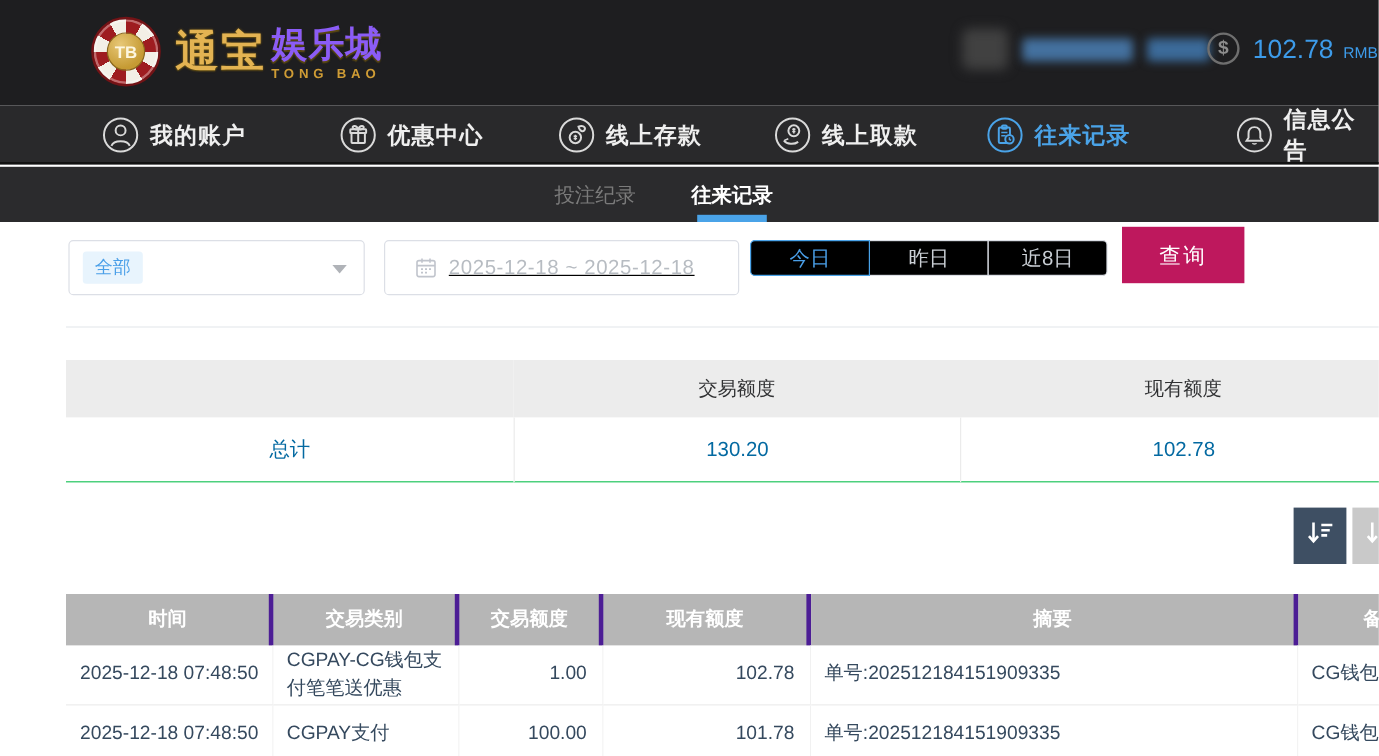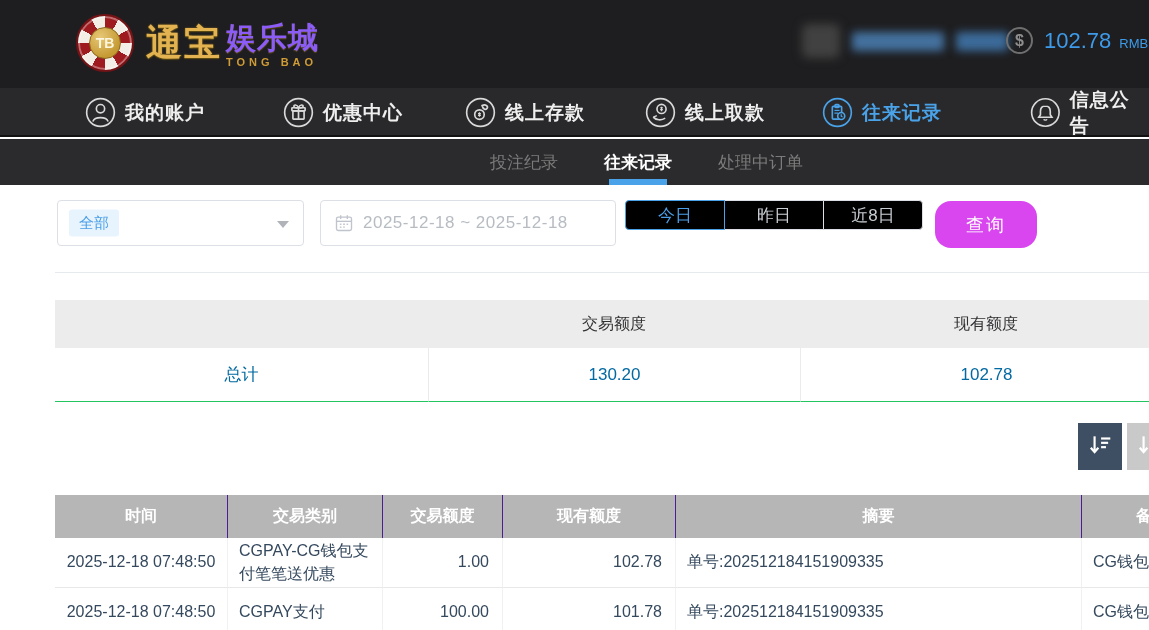--- a/index.html
+++ b/index.html
@@ -43,53 +43,53 @@
     color:#efefef; cursor:pointer; }
   .nav-item .nv-icon { width:31px; height:31px; color:#d9d9d9; }
   .nav-item .nv-label { font-size:19px; font-weight:bold; letter-spacing:1px; }
   .nav-item.active { color:#4aa3e8; }
   .nav-item.active .nv-icon { color:#4aa3e8; }
   .nav-item.active .nv-label { color:#4aa3e8; }
   .nv-icon svg { width:100%; height:100%; }
 
   
   .subtab-bar { position:absolute; left:0; top:139px; width:100%; height:46px; background:#2b2b2d; }
-  .subtab-group { position:absolute; left:458px; top:0; height:46px; display:flex; gap:38px;margin-left:28px; }
+  .subtab-group { position:absolute; left:458px; top:0; height:46px; display:flex; gap:38px; }
   .subtab { position:relative; height:46px; display:flex; align-items:center;
     font-size:17px; color:#7b7b7b; cursor:pointer; padding:0 4px; }
   .subtab.active { color:#ffffff; font-weight:bold; }
   .subtab .underline { position:absolute; left:50%; transform:translateX(-50%);
     bottom:0; width:58px; height:6px; background:#4aa3e8; }
 
   
   .select-box { position:absolute; left:57px; top:200px; width:247px; height:46px;
     border:1px solid #dcdfe6; border-radius:4px; background:#fff; cursor:pointer; }
   .select-tag { position:absolute; left:11px; top:50%; transform:translateY(-50%);
     background:#e8f4fd; color:#4a9fe8; font-size:15px; padding:4px 10px; border-radius:3px; }
   .select-caret { position:absolute; right:14px; top:50%; transform:translateY(-30%);
     width:0; height:0; border-left:6px solid transparent; border-right:6px solid transparent;
     border-top:7px solid #b0b3b8; }
 
   .date-box { position:absolute; left:320px; top:200px; width:296px; height:46px;
     border:1px solid #dcdfe6; border-radius:4px; background:#fff; display:flex;
-    align-items:center; padding-left:13px; gap:9px; cursor:pointer; }
+    align-items:center; padding-left:24px; gap:9px; cursor:pointer;text-decoration:underline; }
   .cal-icon { width:20px; height:20px; color:#c0c4cc; }
   .cal-icon svg { width:100%; height:100%; }
   .date-text { font-size:17px; color:#b7bcc2; letter-spacing:.5px; }
 
   .seg-group { position:absolute; left:625px; top:200px; display:flex; }
   .seg-btn { width:100px; height:30px; background:#000000; border:1px solid #dcdfe6;
     margin-left:-1px; display:flex; align-items:center; justify-content:center;
     font-size:17px; color:#c9ced4; cursor:pointer; }
   .seg-btn:first-child { border-radius:4px 0 0 4px; margin-left:0; }
   .seg-btn:last-child { border-radius:0 4px 4px 0; }
   .seg-btn.active { color:#4a9fe8; border-color:#4aa3e8; z-index:2; }
 
-  .search-btn { position:absolute; left:935px; top:201px; width:102px; height:47px;
-    background:#d946ef; border:none; border-radius:16px; color:#fff; font-size:18px;
+  .search-btn { position:absolute; left:935px; top:189px; width:102px; height:47px;
+    background:#be185d; border:none; border-radius:0; color:#fff; font-size:18px;
     display:flex; align-items:center; justify-content:center; cursor:pointer; letter-spacing:2px; }
 
   .filter-divider { position:absolute; left:55px; top:272px; width:1094px; height:1px; background:#e6e9ed; }
 
   
   .summary { position:absolute; left:55px; top:300px; display:grid; grid-template-columns:373px 372px 372px; }
   .sum-h { height:48px; background:#ececec; display:flex; align-items:center; justify-content:center;
     font-size:16px; color:#303133; }
   .sum-c { height:54px; background:#fff; display:flex; align-items:center; justify-content:center;
     font-size:17px; color:#0369a1; border-bottom:1px solid #22c55e; }
@@ -99,21 +99,21 @@
   .sort-group { position:absolute; left:1078px; top:423px; display:flex; gap:5px; }
   .sort-btn { width:44px; height:47px; display:flex; align-items:center; justify-content:center; cursor:pointer; }
   .sort-btn.desc { background:#3e4f63; }
   .sort-btn.asc { background:#c9c9c9; }
   .sort-btn svg { width:26px; height:26px; }
 
   
   .records { position:absolute; left:55px; top:495px; display:grid;
     grid-template-columns:173px 155px 120px 173px 406px 140px; }
   .rec-h { height:43px; background:#b6b6b6; color:#fff; font-size:16px; font-weight:bold;
-    display:flex; align-items:center; justify-content:center; border-right:1px solid #4c1d95; }
+    display:flex; align-items:center; justify-content:center; border-right:4px solid #4c1d95; }
   .rec-h:nth-child(6) { border-right:none; }
   .rec-c { min-height:50px; background:#fff; display:flex; align-items:center;
     font-size:16px; color:#35495e; border-bottom:1px solid #e8e8e8; border-right:1px solid #f1f1f1;
     line-height:1.4; }
   .rec-c.last { border-right:none; }
   .c-center { justify-content:center; }
   .c-left { justify-content:flex-start; padding-left:11px; padding-right:6px; }
   .c-right { justify-content:flex-end; padding-right:13px; }
 </style>
 </head>
@@ -222,23 +222,20 @@
   </div>
 
   <div class="subtab-bar">
     <div class="subtab-group">
       <div class="subtab">
         <span>投注纪录</span>
       </div>
       <div class="subtab active">
         <span>往来记录</span>
         <span class="underline"></span>
-      </div>
-      <div class="subtab">
-        <span>处理中订单</span>
       </div>
     </div>
   </div>
 
   <div class="select-box">
     <span class="select-tag">全部</span>
     <span class="select-caret"></span>
   </div>
 
   <div class="date-box">

